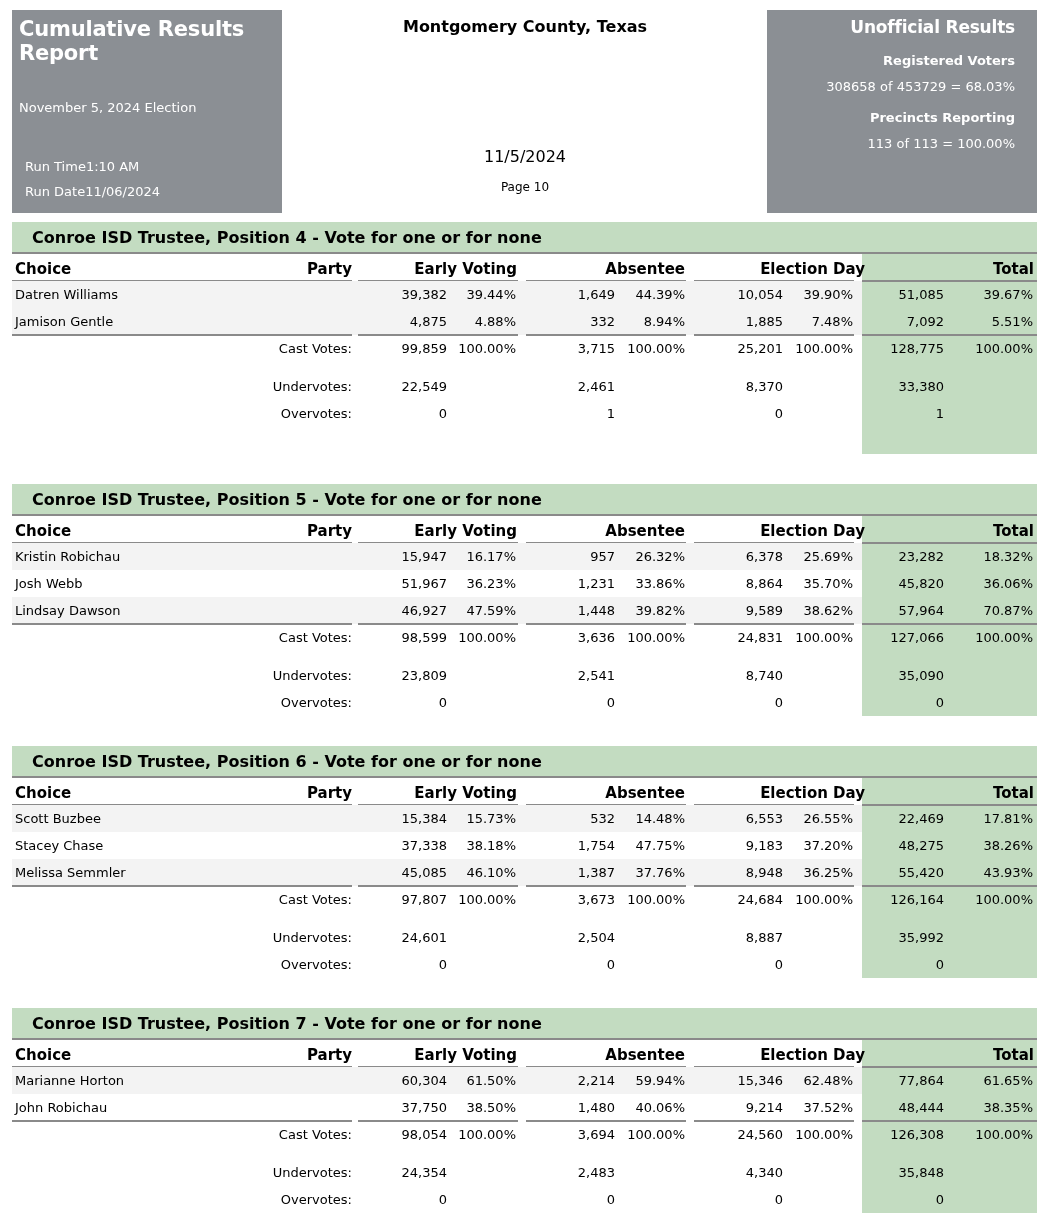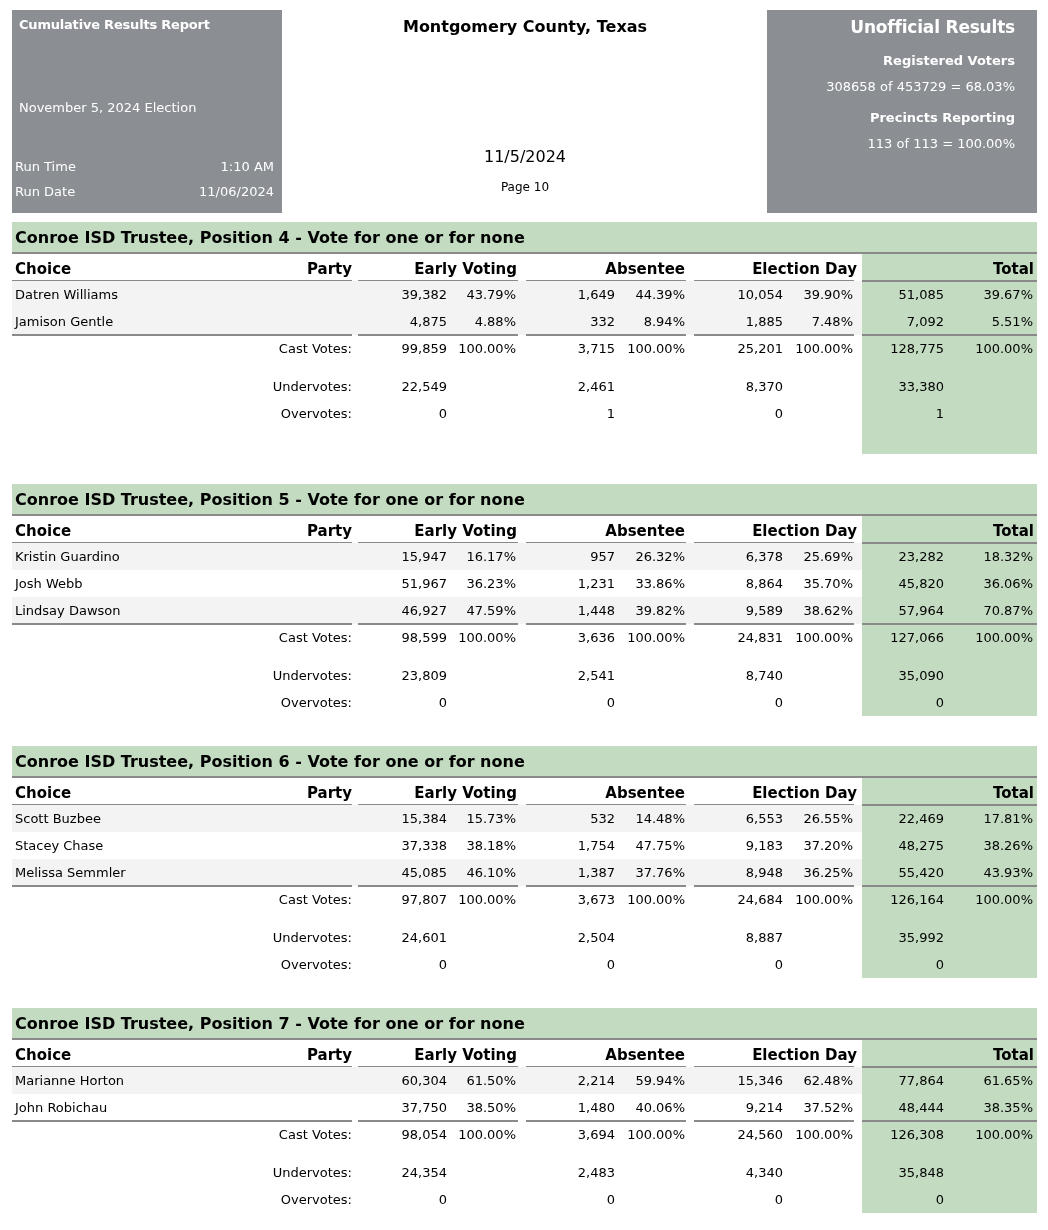--- a/index.html
+++ b/index.html
@@ -2,23 +2,23 @@
 <html><head>
 <meta charset="utf-8">
 <style>
   html, body { margin: 0; padding: 0; background: #ffffff; }
   body { width: 1048px; height: 1230px; position: relative; overflow: hidden;
          font-family: "DejaVu Sans", sans-serif; color: #000; }
 
   
   .hdr-left { position: absolute; left: 12px; top: 10px; width: 270px; height: 203px;
               background: #8b8f94; color: #fff; }
-  .hdr-left .title { position: absolute; left: 7px; top: 7px; font-weight: bold; font-size: 13px; letter-spacing: -0.2px; }
+  .hdr-left .title { position: absolute; left: 7px; top: 7px; font-weight: bold; font-size: 21px; letter-spacing: -0.2px; }
   .hdr-left .election { position: absolute; left: 7px; top: 90px; font-size: 13px; }
-  .hdr-left .kv { position: absolute; left: 3px; right: 8px; font-size: 13px; display: flex; justify-content: space-between; }
+  .hdr-left .kv { position: absolute; left: 13px; right: 8px; font-size: 13px; display: flex; }
   .hdr-left .kv.time { top: 149px; }
   .hdr-left .kv.date { top: 174px; }
 
   .hdr-center { position: absolute; left: 340px; width: 370px; top: 0; height: 213px; text-align: center; }
   .hdr-center .county { position: absolute; left: 0; right: 0; top: 17px; font-weight: bold; font-size: 16px; }
   .hdr-center .joint { position: absolute; left: 0; right: 0; top: 80px; font-size: 16px; }
   .hdr-center .date { position: absolute; left: 0; right: 0; top: 147px; font-size: 16px; }
   .hdr-center .page { position: absolute; left: 0; right: 0; top: 180px; font-size: 12px; }
 
   .hdr-right { position: absolute; left: 767px; top: 10px; width: 270px; height: 203px;
@@ -26,21 +26,21 @@
   .hdr-right > div { position: absolute; right: 22px; }
   .hdr-right .unofficial { top: 7px; font-weight: bold; font-size: 17px; letter-spacing: -0.2px; }
   .hdr-right .rv-label { top: 43px; font-weight: bold; font-size: 13px; }
   .hdr-right .rv-value { top: 69px; font-size: 13px; }
   .hdr-right .pr-label { top: 100px; font-weight: bold; font-size: 13px; }
   .hdr-right .pr-value { top: 126px; font-size: 13px; }
 
   
   .contest { position: absolute; left: 12px; width: 1025px; }
   .contest-title { height: 32px; background: #c3dcc1; border-bottom: 2px solid #8a8a8a;
-                   font-weight: bold; font-size: 16px; line-height: 32px; padding-left: 3px; box-sizing: border-box; }
+                   font-weight: bold; font-size: 16px; line-height: 32px; padding-left: 20px; box-sizing: border-box; }
   .total-bg { position: absolute; left: 850px; width: 175px; top: 32px; background: #c3dcc1; }
 
   .row { position: relative; height: 27px; font-size: 13px; }
   .row.shade::before { content: ""; position: absolute; left: 0; width: 850px; top: 0; bottom: 0; background: #f3f3f3; }
   .cell { position: absolute; top: 0; height: 27px; line-height: 27px; white-space: nowrap; }
   .c-choice { left: 3px; }
   .c-party  { right: 685px; text-align: right; }
   .c-label  { right: 685px; text-align: right; }
   .c-ev-n   { right: 590px; text-align: right; }
   .c-ev-p   { right: 521px; text-align: right; }
@@ -48,21 +48,21 @@
   .c-ab-p   { right: 352px; text-align: right; }
   .c-ed-n   { right: 254px; text-align: right; }
   .c-ed-p   { right: 184px; text-align: right; }
   .c-tt-n   { right: 93px;  text-align: right; }
   .c-tt-p   { right: 4px;   text-align: right; }
 
   .row.head { height: 27px; font-size: 15px; font-weight: bold; }
   .row.head .cell { line-height: 30px; }
   .c-h-ev { right: 520px; }
   .c-h-ab { right: 352px; }
-  .c-h-ed { right: 180px; text-align: right; }
+  .c-h-ed { right: 172px; text-align: right; }
   .c-h-tt { right: 3px; }
 
   .uline { position: absolute; height: 2px; background: #8a8a8a; }
   .rule-bar { position: relative; height: 0; }
   .rule-bar .uline { top: -1px; }
   .u1 { left: 0;   width: 340px; }
   .u2 { left: 346px; width: 160px; }
   .u3 { left: 514px; width: 160px; }
   .u4 { left: 682px; width: 160px; }
   .u5 { left: 850px; width: 175px; }
@@ -117,21 +117,21 @@
       <div class="uline u2"></div>
       <div class="uline u3"></div>
       <div class="uline u4"></div>
       <div class="uline u5"></div>
     </div>
     <div class="cand-rows">
   <div class="row shade">
     <span class="cell c-choice">Datren Williams</span>
     <span class="cell c-party"></span>
     <span class="cell c-ev-n">39,382</span>
-    <span class="cell c-ev-p">43.79%</span>
+    <span class="cell c-ev-p">39.44%</span>
     <span class="cell c-ab-n">1,649</span>
     <span class="cell c-ab-p">44.39%</span>
     <span class="cell c-ed-n">10,054</span>
     <span class="cell c-ed-p">39.90%</span>
     <span class="cell c-tt-n">51,085</span>
     <span class="cell c-tt-p">39.67%</span>
   </div>
 
 
   <div class="row shade">
@@ -195,21 +195,21 @@
     </div>
     <div class="rule-bar">
       <div class="uline u1"></div>
       <div class="uline u2"></div>
       <div class="uline u3"></div>
       <div class="uline u4"></div>
       <div class="uline u5"></div>
     </div>
     <div class="cand-rows">
   <div class="row shade">
-    <span class="cell c-choice">Kristin Guardino</span>
+    <span class="cell c-choice">Kristin Robichau</span>
     <span class="cell c-party"></span>
     <span class="cell c-ev-n">15,947</span>
     <span class="cell c-ev-p">16.17%</span>
     <span class="cell c-ab-n">957</span>
     <span class="cell c-ab-p">26.32%</span>
     <span class="cell c-ed-n">6,378</span>
     <span class="cell c-ed-p">25.69%</span>
     <span class="cell c-tt-n">23,282</span>
     <span class="cell c-tt-p">18.32%</span>
   </div>

